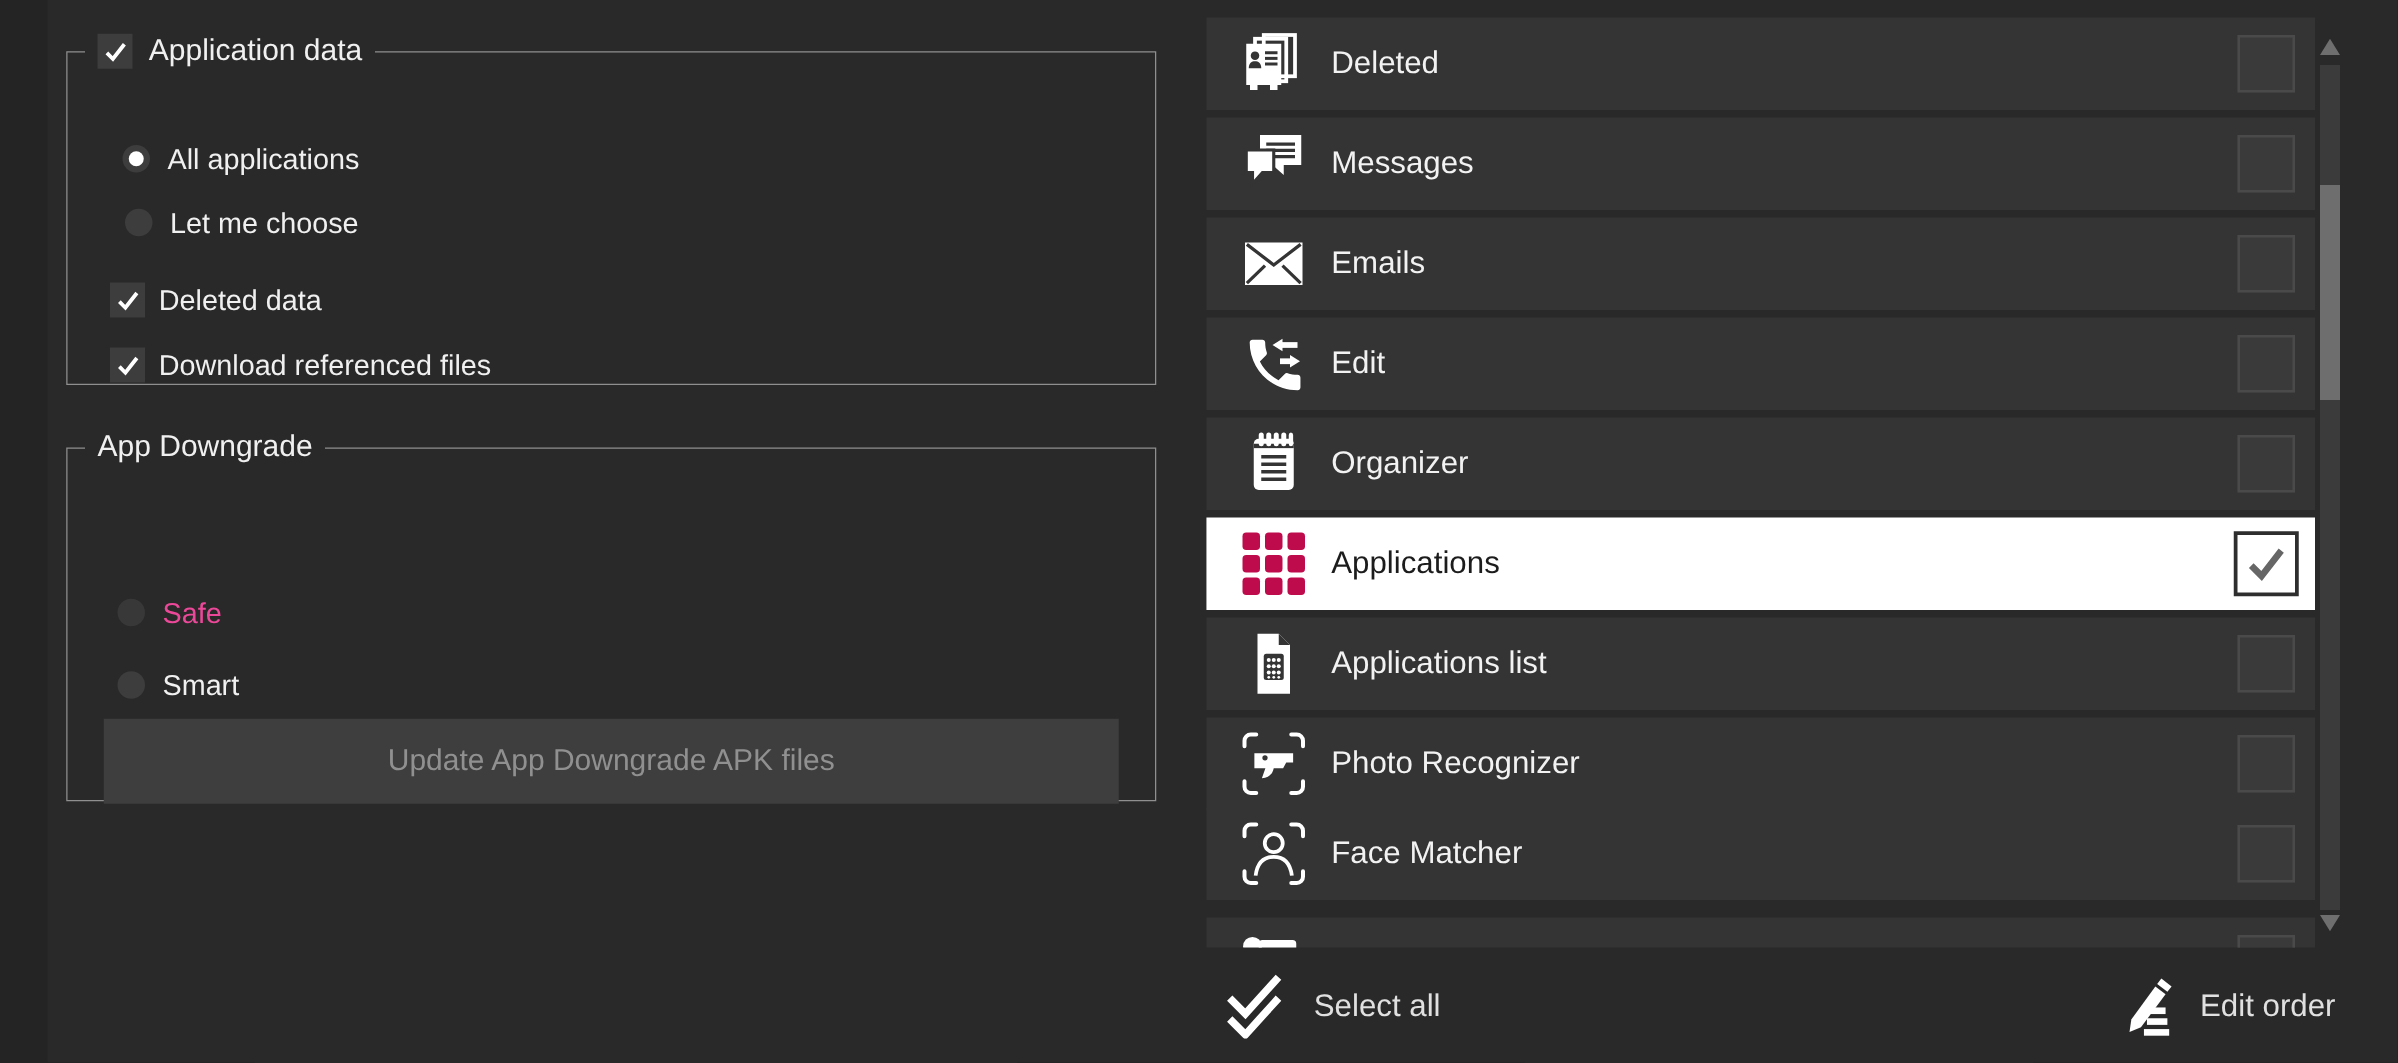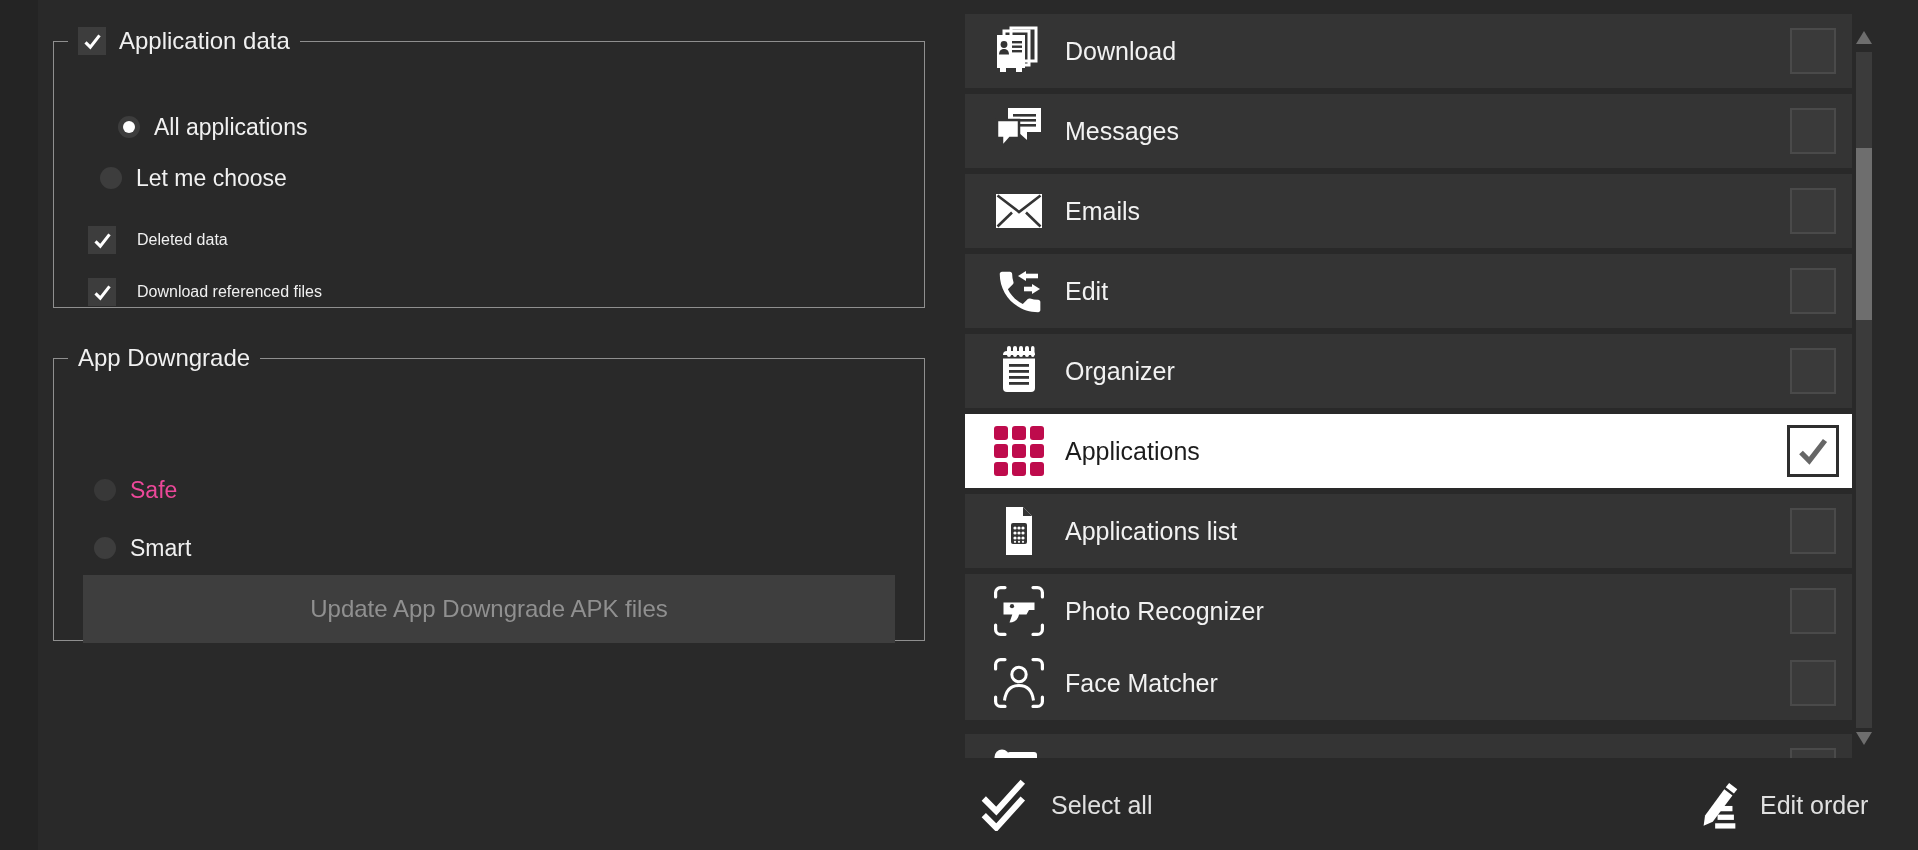--- a/index.html
+++ b/index.html
@@ -29,22 +29,22 @@
   .cb{width:28px;height:28px;background:#3d3d3d;display:inline-flex;
       align-items:center;justify-content:center;flex:none;}
   .cb .ck{width:21px;height:21px;color:#ffffff;display:none;}
   .cb.checked .ck{display:block;}
   .radio{width:22px;height:22px;border-radius:50%;background:#3d3d3d;position:relative;flex:none;}
   .radio.selected::after{content:"";position:absolute;inset:5px;border-radius:50%;background:#fff;}
   .opt{position:absolute;display:flex;align-items:center;gap:14px;height:30px;
        font-size:23px;font-weight:300;color:#f0f0f0;white-space:nowrap;}
   .opt.disabled{color:#ec4899;}
   .opt.disabled .radio{background:#383838;}
-  .cbrow{position:absolute;display:flex;align-items:center;gap:21px;height:28px;
-       font-size:16px;font-weight:300;color:#f0f0f0;white-space:nowrap;}
+  .cbrow{position:absolute;display:flex;align-items:center;gap:11px;height:28px;
+       font-size:23px;font-weight:300;color:#f0f0f0;white-space:nowrap;}
   .focus-row{
     position:absolute;left:36px;top:41px;width:805px;height:44px;box-sizing:border-box;
     border:1px dashed #9a9a9a;display:flex;align-items:center;gap:14px;padding-left:9px;
     font-size:23px;font-weight:300;color:#f0f0f0;
   }
   .downgrade-btn{
     position:absolute;left:29px;top:202px;width:812px;height:68px;
     background:#3e3e3e;border:none;color:#909090;
     font-family:"Liberation Sans",sans-serif;font-size:24px;font-weight:300;
   }
@@ -210,21 +210,21 @@
 <fieldset class="group" id="group-appdata">
   <legend>
     <span class="cb checked">
       <svg class="ck">
           <use href="#check-icon"></use>
         </svg>
     </span>
     <span class="legend-text">Application data</span>
   </legend>
 
-  <div class="opt" style="left:64px;top:56px">
+  <div class="opt" style="left:44px;top:56px">
     <span class="radio selected"></span>
     <span>All applications</span>
   </div>
   <div class="opt" style="left:46px;top:107px">
     <span class="radio"></span>
     <span>Let me choose</span>
   </div>
 
   <div class="cbrow" style="left:34px;top:170px">
     <span class="cb checked">
@@ -259,21 +259,21 @@
   </div>
 
   <button class="downgrade-btn" disabled="">Update App Downgrade APK files</button>
 </fieldset>
 
 <div id="category-list">
     <div class="list-row" style="top: 14px;">
     <svg class="row-icon">
         <use href="#contacts-icon"></use>
       </svg>
-    <span class="row-label">Download</span>
+    <span class="row-label">Deleted</span>
     <span class="row-checkbox">
       
     </span>
   </div>
     <div class="list-row" style="top: 94px;">
     <svg class="row-icon">
         <use href="#messages-icon"></use>
       </svg>
     <span class="row-label">Messages</span>
     <span class="row-checkbox">

